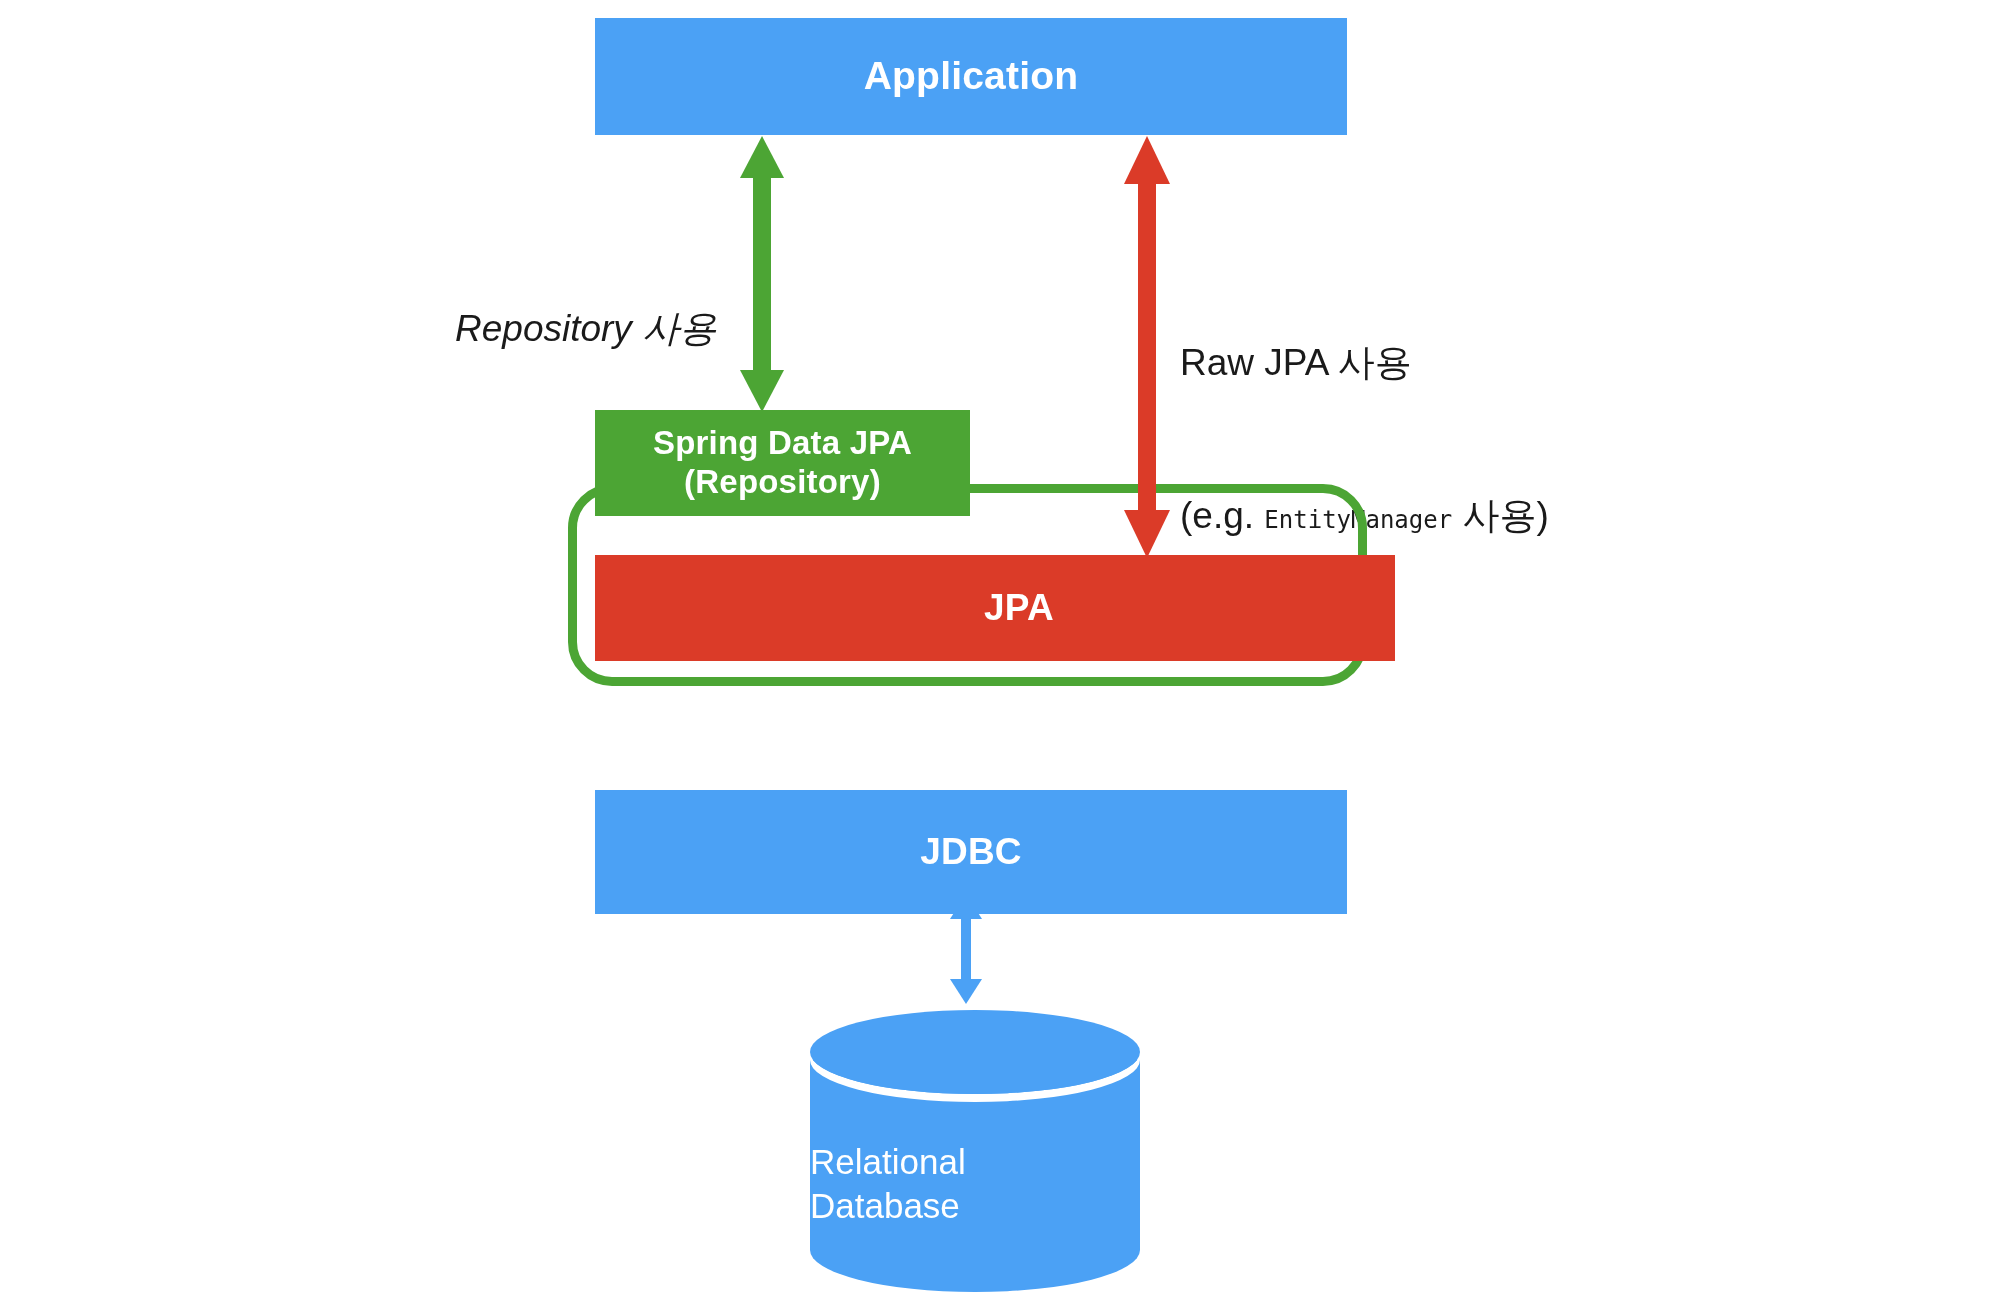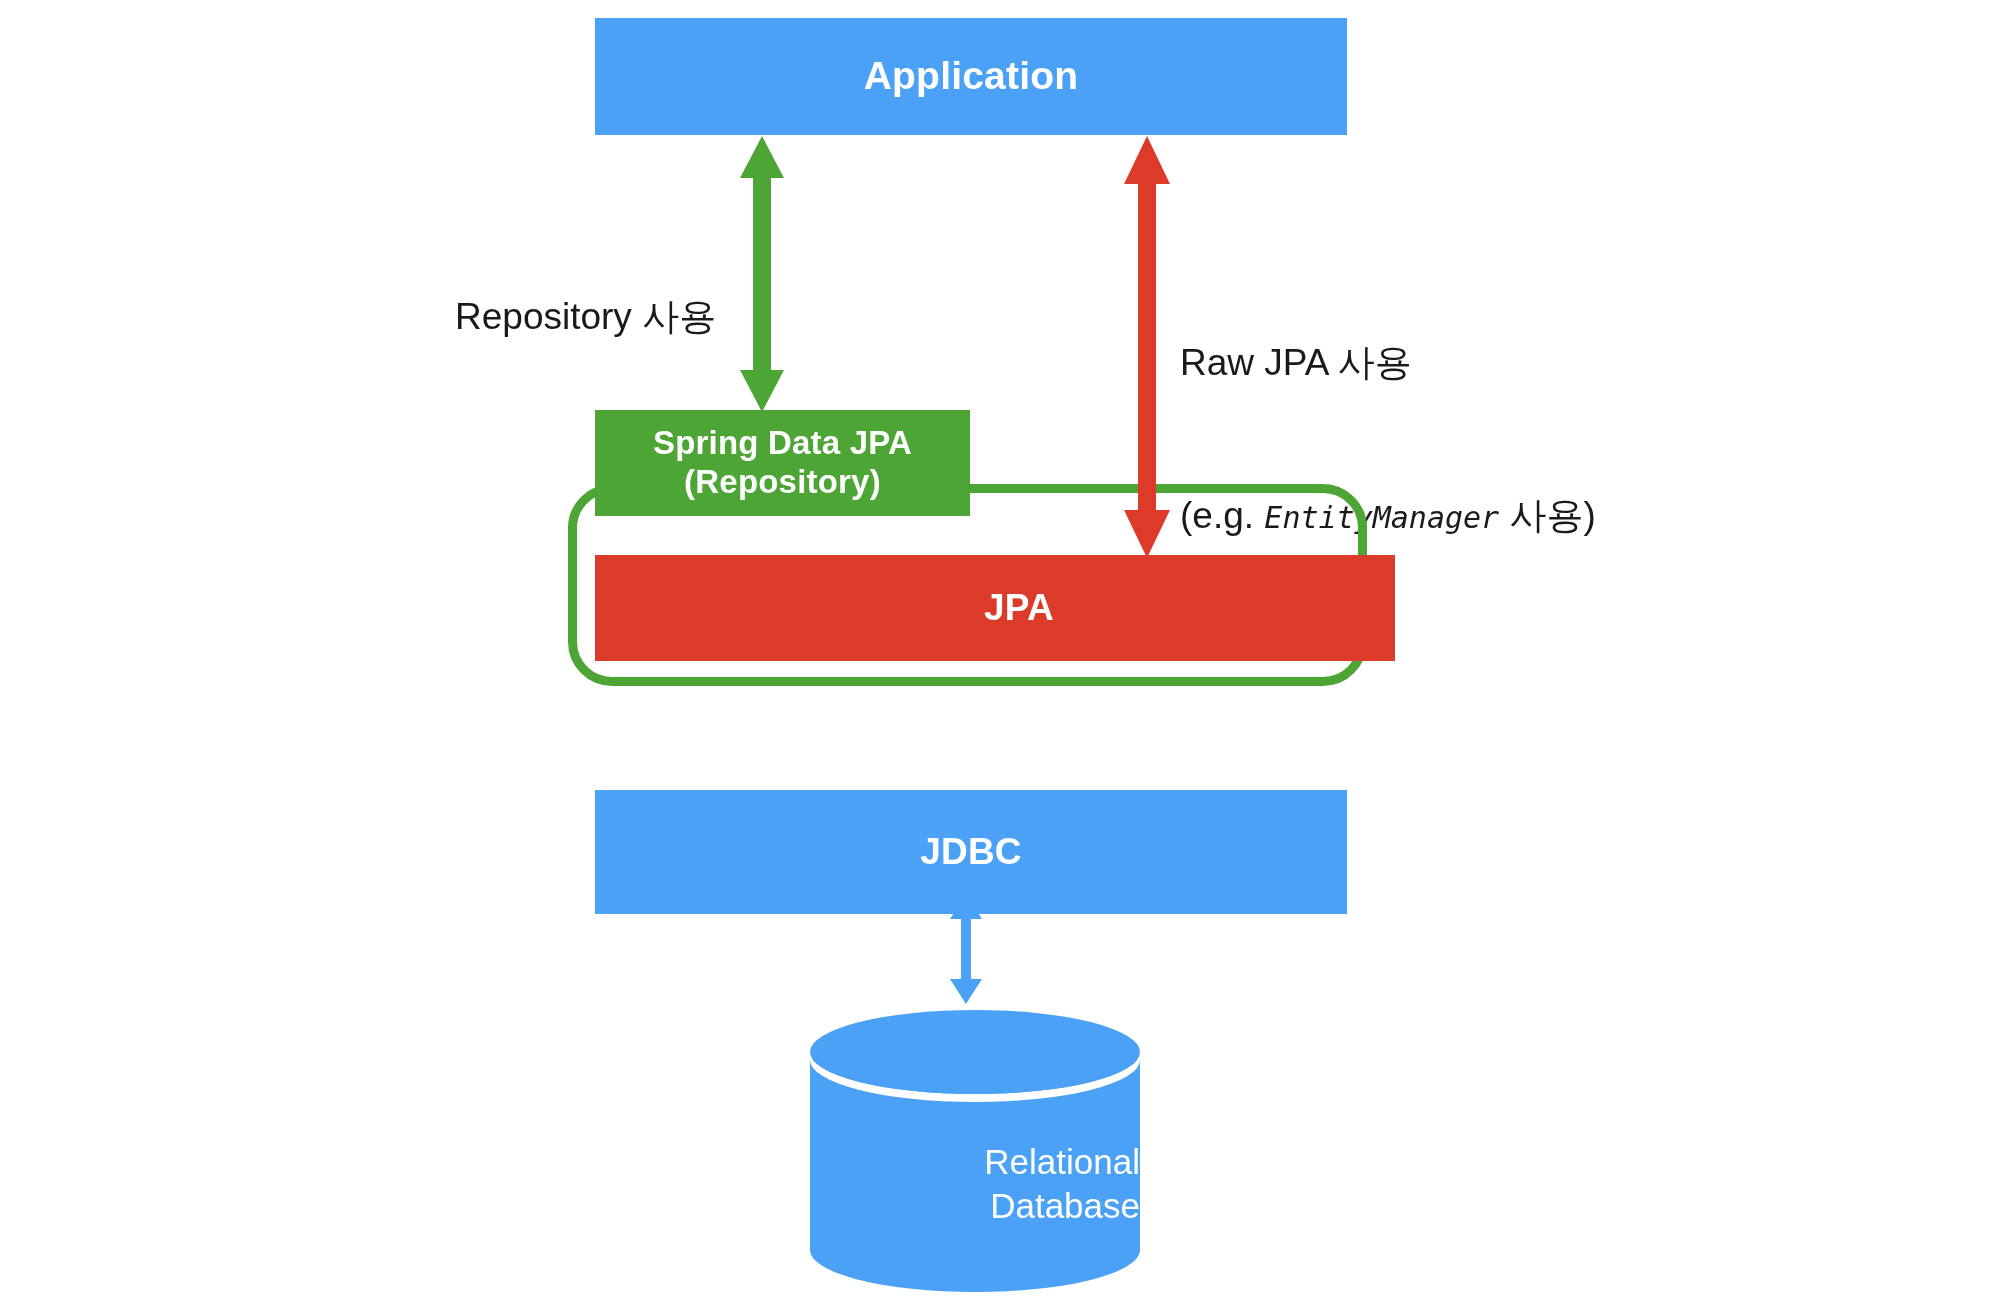--- a/index.html
+++ b/index.html
@@ -83,48 +83,48 @@
   #arrow-jdbc-db        { left: 950px; top: 894px; z-index: 4; }
 
   
   .arrow-label {
     position: absolute;
     color: #1a1a1a;
     white-space: pre-line;
     line-height: 1.38;
   }
   #label-repository {
-    left: 455px; top: 240px;
+    left: 455px; top: 252px;
     font-size: 37px;
+    font-style: italic;
   }
   #label-rawjpa {
     left: 1180px; top: 286px;
     font-size: 37px;
   }
   .mono-term {
     font-family: "DejaVu Sans Mono", "Liberation Mono", monospace;
-    font-size: 30px;
-    font-style: italic;
+    font-size: 24px;
   }
 
   
   #db-cylinder {
     position: absolute;
     left: 810px;
     top: 1010px;
     width: 330px;
     height: 285px;
     z-index: 4;
   }
   #db-label {
     position: absolute;
     left: 810px;
     top: 1140px;
     width: 330px;
-    text-align: right;
+    text-align: left;
     color: #ffffff;
     font-size: 35px;
     line-height: 1.25;
     white-space: pre-line;
     z-index: 5;
     pointer-events: none;
   }
 </style>
 </head>
 <body>

